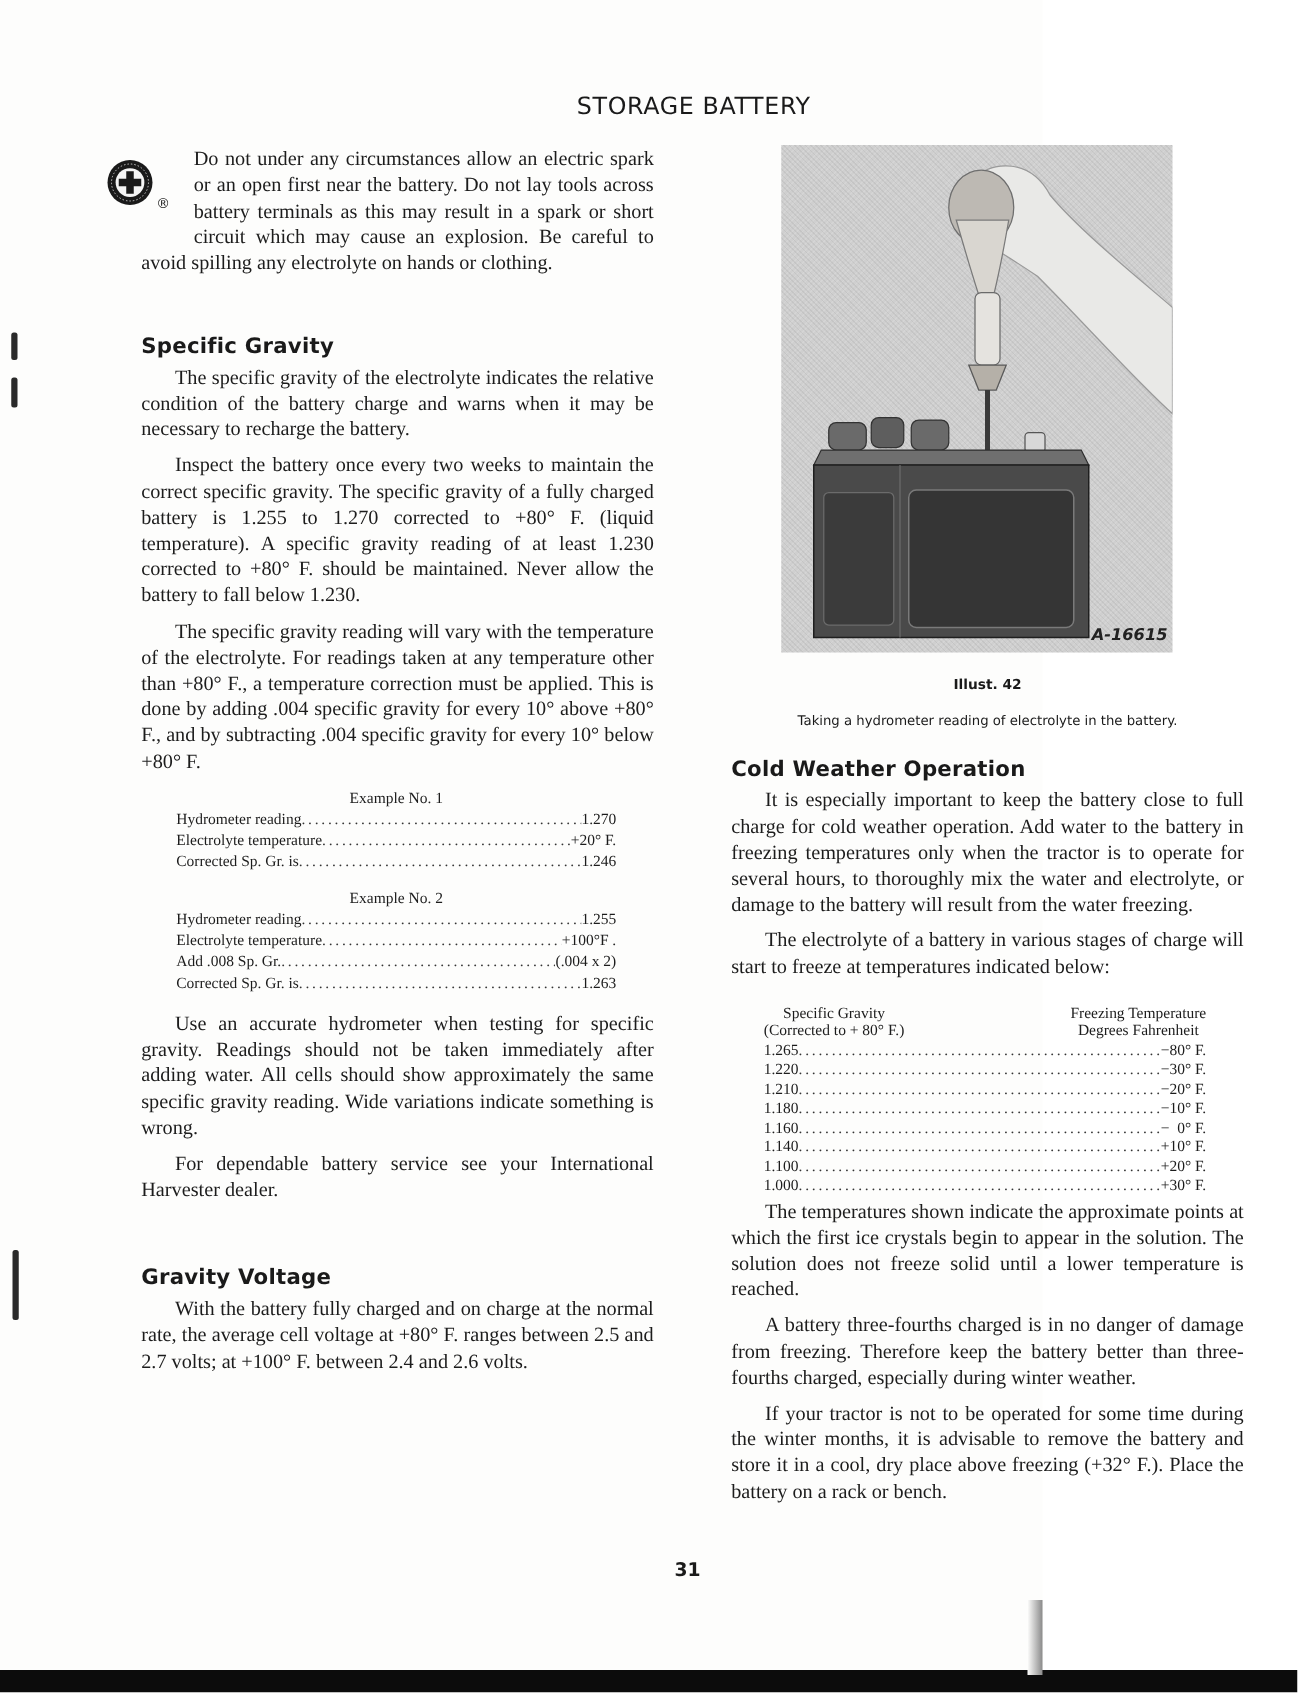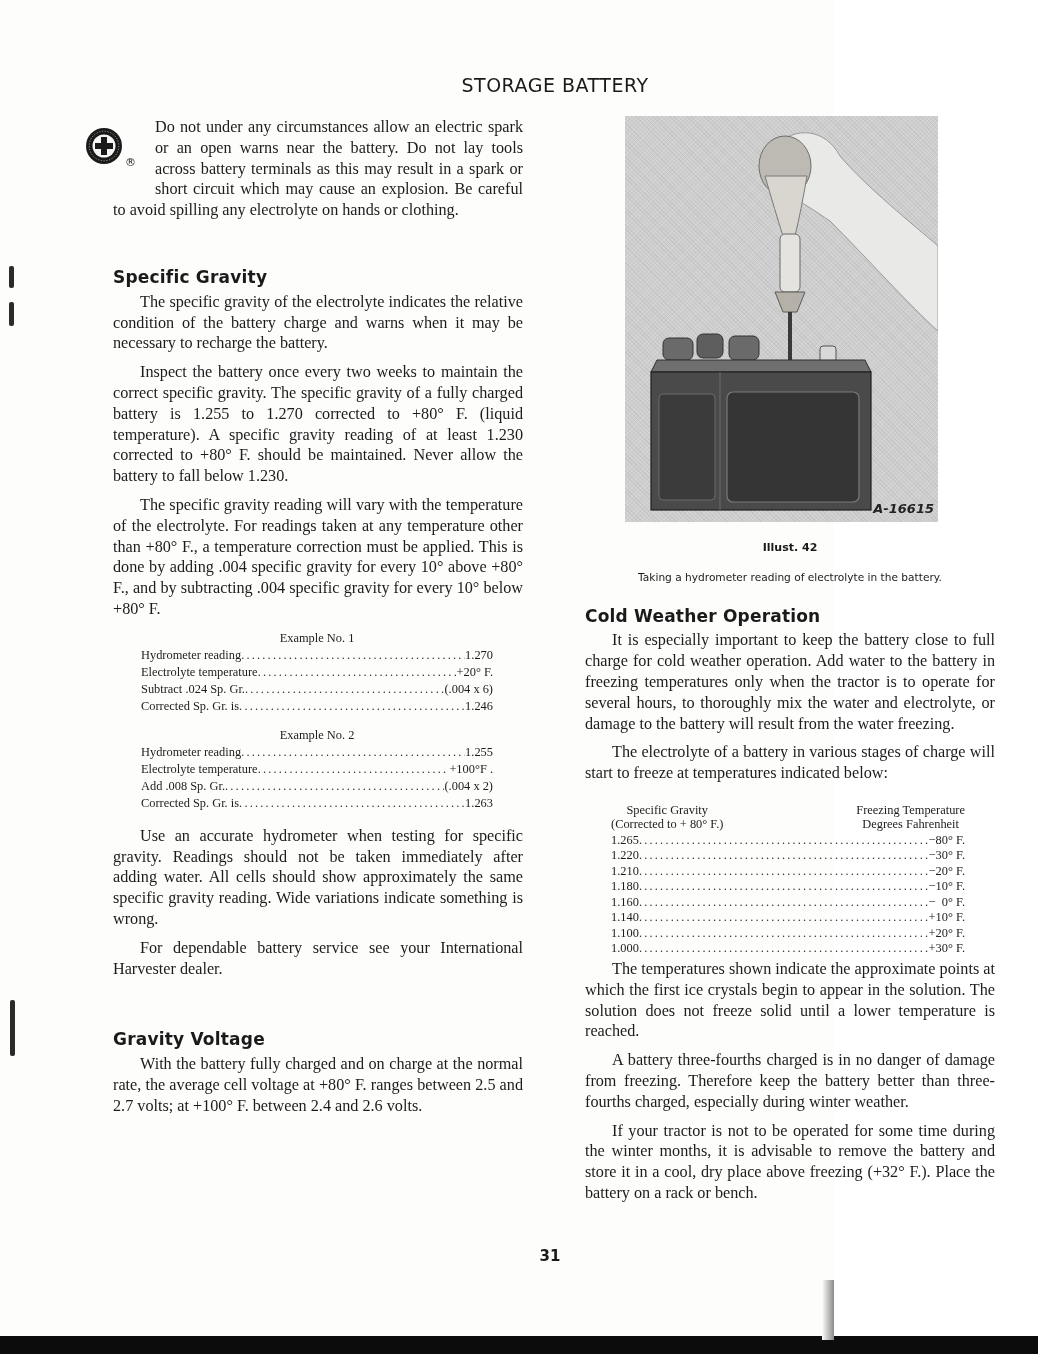--- a/index.html
+++ b/index.html
@@ -207,44 +207,39 @@
       <span class="warning-icon">
         <svg width="38" height="38" viewBox="0 0 38 38">
           <circle cx="19" cy="19" r="18" fill="#1a1a1a"></circle>
           <circle cx="19" cy="19" r="11.5" fill="#f5f5f5"></circle>
           <rect x="16" y="10" width="6" height="18" fill="#1a1a1a"></rect>
           <rect x="10" y="16" width="18" height="6" fill="#1a1a1a"></rect>
           <circle cx="19" cy="19" r="14.8" fill="none" stroke="#f5f5f5" stroke-width="0.6" stroke-dasharray="1.2 1.6"></circle>
         </svg>
         <span class="reg-mark">®</span>
       </span>
-      <span>Do not under any circumstances allow an electric spark or an open warns near the battery. Do not lay tools across battery terminals as this may result in a spark or short circuit which may cause an explosion. Be careful to avoid spilling any electrolyte on hands or clothing.</span>
+      <span>Do not under any circumstances allow an electric spark or an open first near the battery. Do not lay tools across battery terminals as this may result in a spark or short circuit which may cause an explosion. Be careful to avoid spilling any electrolyte on hands or clothing.</span>
     </div>
 
     <h2 class="section sec-specific">Specific Gravity</h2>
     <p class="body">The specific gravity of the electrolyte indicates the relative condition of the battery charge and warns when it may be necessary to recharge the battery.</p>
     <p class="body">Inspect the battery once every two weeks to maintain the correct specific gravity. The specific gravity of a fully charged battery is 1.255 to 1.270 corrected to +80° F. (liquid temperature). A specific gravity reading of at least 1.230 corrected to +80° F. should be maintained. Never allow the battery to fall below 1.230.</p>
     <p class="body">The specific gravity reading will vary with the temperature of the electrolyte. For readings taken at any temperature other than +80° F., a temperature correction must be applied. This is done by adding .004 specific gravity for every 10° above +80° F., and by subtracting .004 specific gravity for every 10° below +80° F.</p>
 
     <div class="example">
       <div class="example-title">Example No. 1</div>
       <div class="leader-row">
         <span class="lbl">Hydrometer reading</span>
           <span class="dots"></span>
           <span class="val">1.270</span>
       </div>
       <div class="leader-row">
         <span class="lbl">Electrolyte temperature</span>
           <span class="dots"></span>
           <span class="val">+20° F.</span>
-      </div>
-      <div class="leader-row">
-        <span class="lbl">Subtract .024 Sp. Gr.</span>
-          <span class="dots"></span>
-          <span class="val">(.004 x 6)</span>
       </div>
       <div class="leader-row">
         <span class="lbl">Corrected Sp. Gr. is</span>
           <span class="dots"></span>
           <span class="val">1.246</span>
       </div>
     </div>
 
     <div class="example">
       <div class="example-title">Example No. 2</div>

